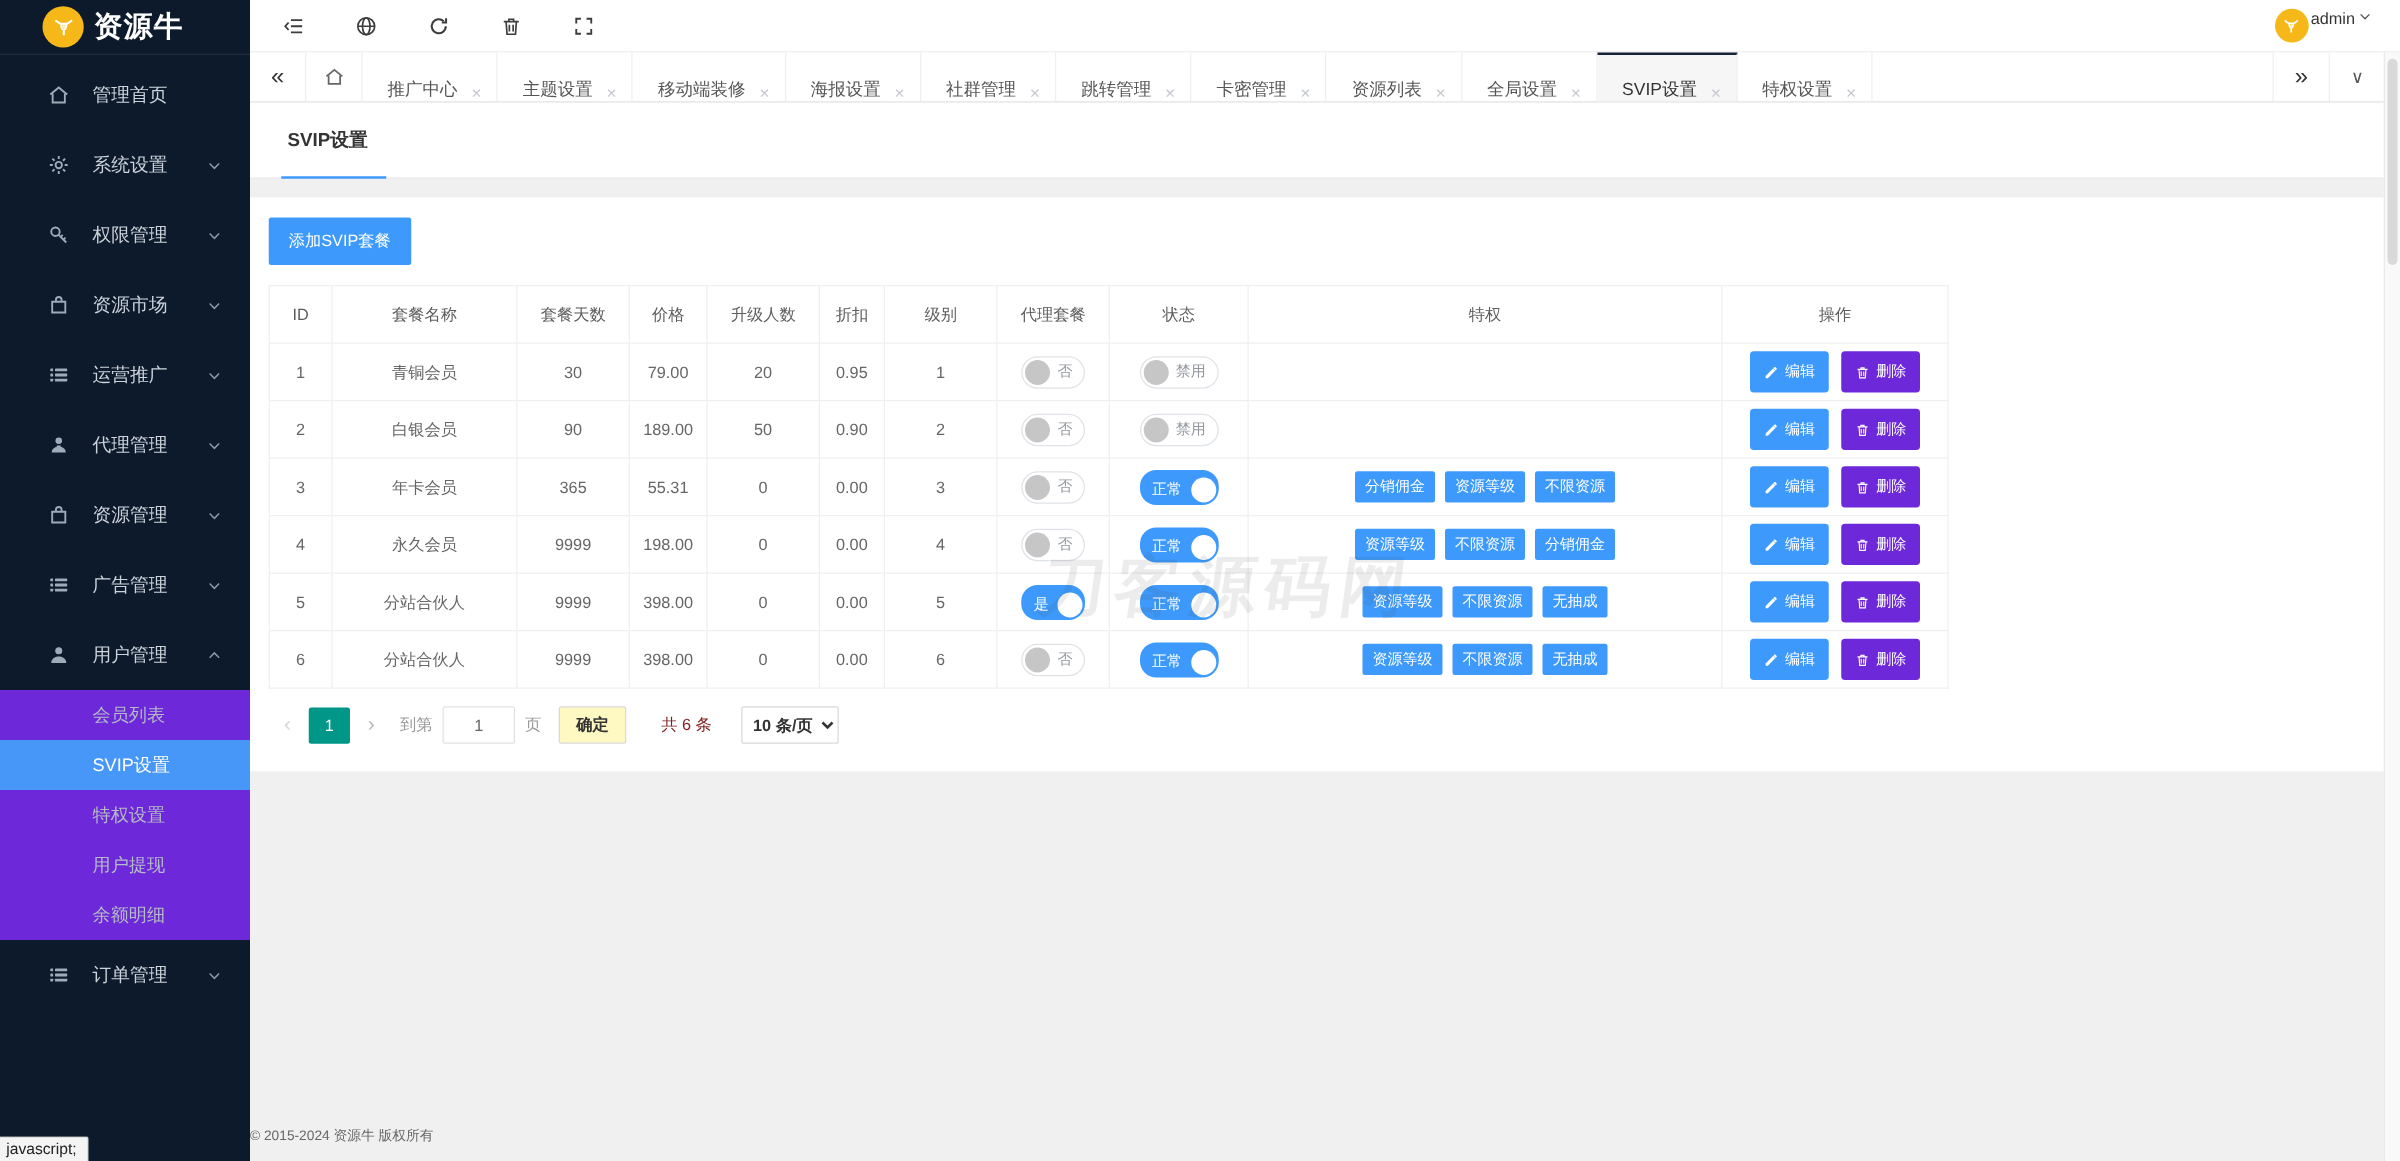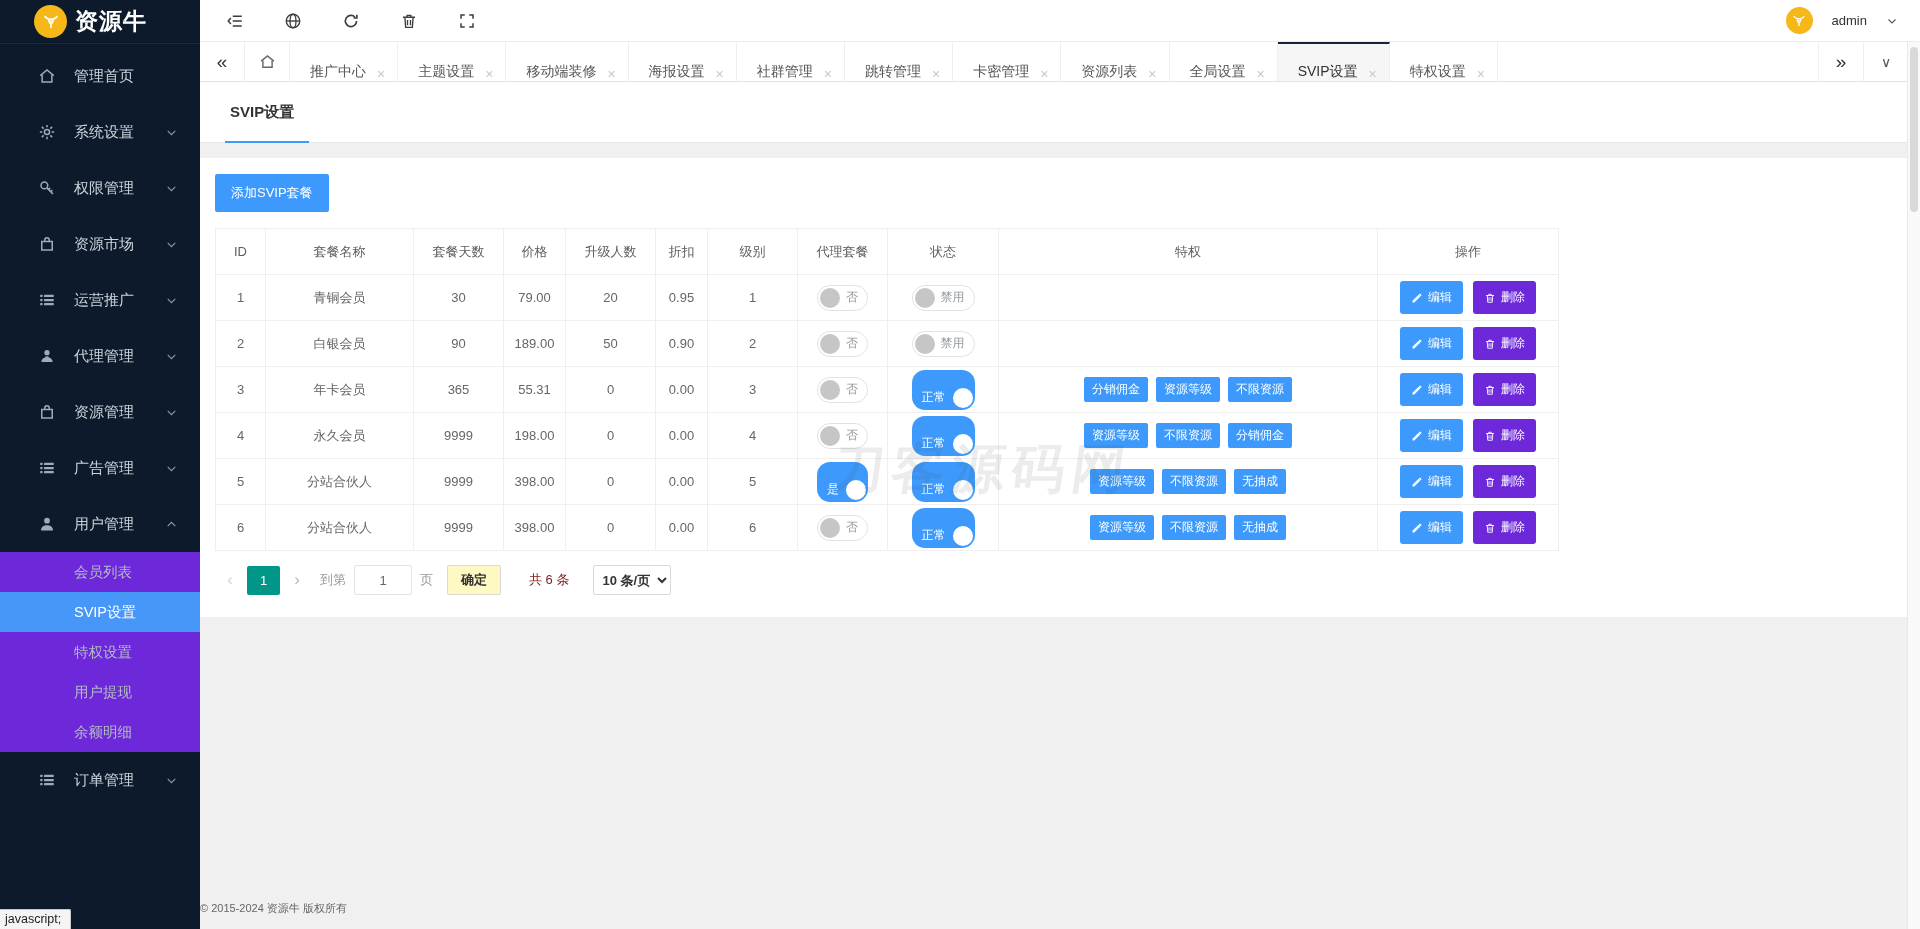--- a/index.html
+++ b/index.html
@@ -23,21 +23,21 @@
   .submenu{background:#6d28d9}
   .submenu-item{height:40px;display:flex;align-items:center;padding-left:74px;color:#b4bcc5;font-size:14.5px;cursor:pointer}
   .submenu-item.active{background:#4797f8;color:#fff}
 
   
   .topbar{position:absolute;left:200px;top:0;right:0;height:42px;background:#fff;border-bottom:1px solid #ececec;
           display:flex;align-items:center;justify-content:space-between;padding:0 22px 0 26px;box-sizing:border-box;z-index:6}
   .topbar-icons{display:flex;align-items:center;gap:40px}
   .tb-icon{width:18px;height:18px;color:#3d3d3d;cursor:pointer}
   .tb-icon svg{width:18px;height:18px}
-  .user{display:flex;align-items:center;gap:19px;cursor:pointer}
+  .user{display:flex;align-items:flex-start;gap:2px;cursor:pointer}
   .avatar{width:27px;height:27px;border-radius:50%;background:#f5b818;display:flex;align-items:center;justify-content:center}
   .avatar svg{width:16px;height:16px;color:#fff}
   .user-name{font-size:13px;color:#333}
   .user-caret{width:12px;height:12px;color:#555}
   .user-caret svg{width:12px;height:12px}
 
   
   .tabbar{position:absolute;left:200px;top:42px;right:12px;height:40px;background:#fff;border-bottom:1px solid #e3e3e3;
           display:flex;align-items:stretch;z-index:6;box-sizing:border-box}
   .tab-btn{width:44px;display:flex;align-items:center;justify-content:center;border-right:1px solid #efefef;color:#333;
@@ -62,21 +62,21 @@
   table{border-collapse:collapse;table-layout:fixed;width:1343px}
   th,td{border:1px solid #efefef;height:45px;text-align:center;font-size:13px;color:#666;font-weight:normal;padding:0;
         overflow:hidden;white-space:nowrap}
   th{color:#5d5d5d;background:#fff}
 
   .tag{display:inline-block;background:#3d9afc;color:#fff;font-size:12px;padding:4px 8px;border-radius:2px;margin:0 4px;cursor:pointer}
   .switch{display:inline-flex;align-items:center;height:24px;border-radius:13px;cursor:pointer;font-size:12px;vertical-align:middle}
   .switch .knob{width:20px;height:20px;border-radius:50%;flex:none}
   .switch.off{border:1px solid #dfe3e8;background:#fff;color:#94999f;padding:0 9px 0 2px}
   .switch.off .knob{background:#c6c6c6;margin-right:6px}
-  .switch.on{background:#3d9afc;color:#fff;padding:16px 2px 0 10px}
+  .switch.on{background:#3d9afc;color:#fff;padding:4px 2px 0 10px}
   .switch.on .knob{background:#fff;margin-left:7px}
 
   .op-btn{display:inline-flex;align-items:center;gap:5px;border:none;color:#fff;font-size:12px;padding:8px 11px;
           border-radius:3px;cursor:pointer;margin:0 5px;font-family:inherit}
   .op-btn .op-ic{width:12px;height:12px;color:#fff}
   .op-btn .op-ic svg{width:12px;height:12px}
   .op-btn.edit{background:#3d9afc}
   .op-btn.del{background:#6d28d9}
 
   .pagination{display:flex;align-items:center;margin-top:14px;font-size:13px;color:#999}

